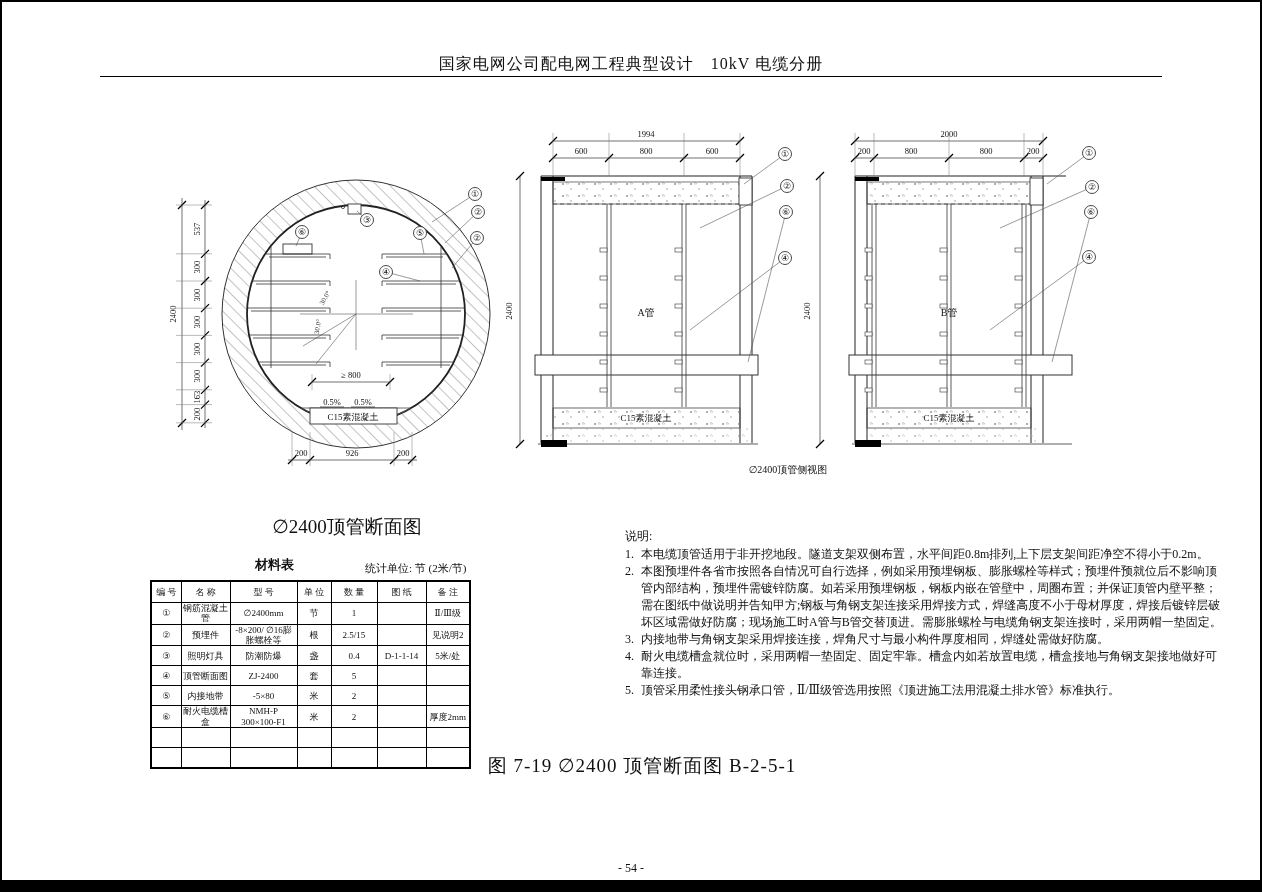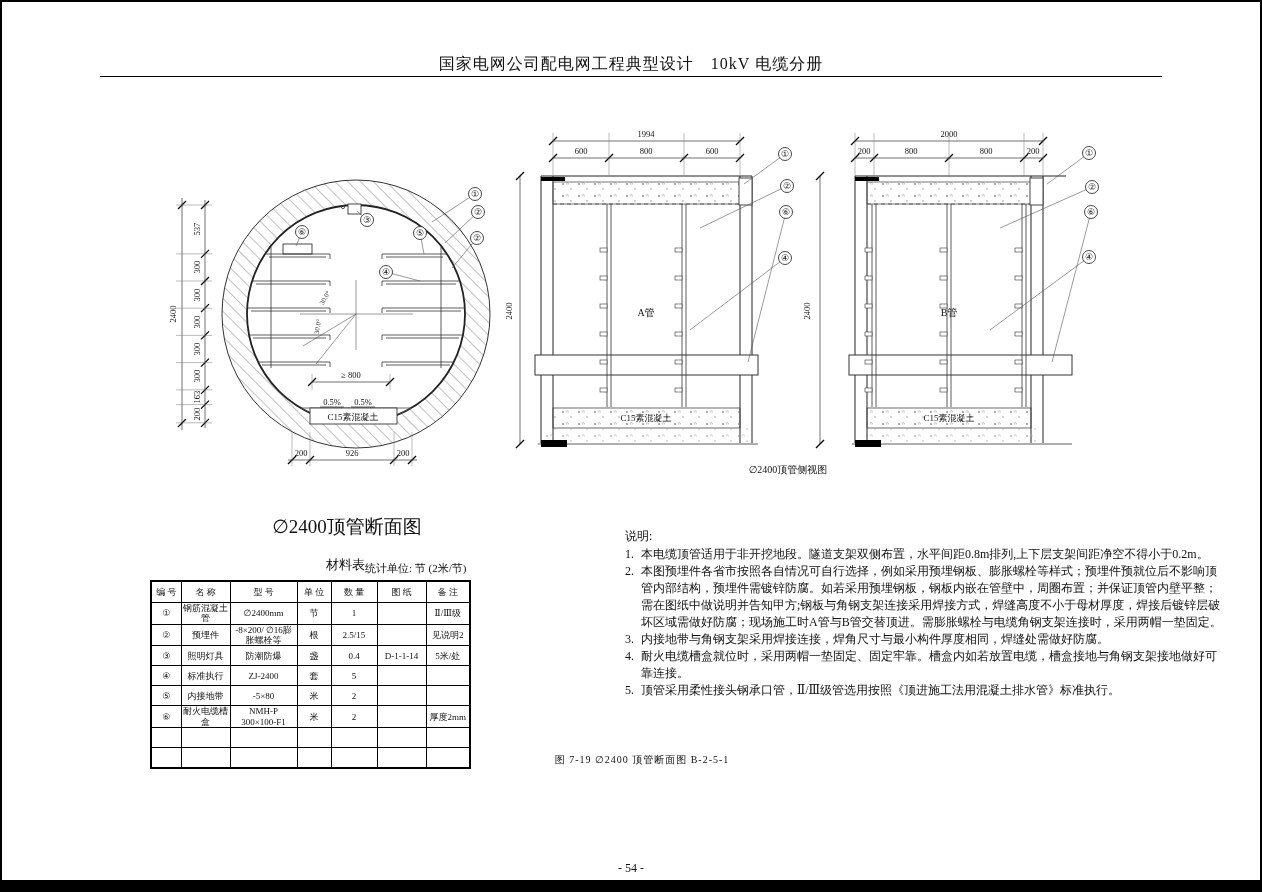--- a/index.html
+++ b/index.html
@@ -10,34 +10,34 @@
   .header-title{top:52px;left:0;width:100%;text-align:center;font-size:16px;letter-spacing:1px;}
   .header-rule{top:74px;left:98px;width:1062px;border-top:1.5px solid #000;height:0;}
   svg{position:absolute;left:0;top:0;}
   svg text{fill:#111;font-family:"Liberation Serif","DejaVu Serif",serif;}
   .dim{font-size:8.5px;}
   .lbl{font-size:9px;}
   .big{font-size:10px;}
   .ang{font-size:7px;fill:#333;}
   .cs-caption{left:255px;top:512px;width:180px;text-align:center;font-size:19px;}
   .sv-caption{left:696px;top:461px;width:180px;text-align:center;font-size:10px;}
-  .mat-title{left:253px;top:554px;width:110px;text-align:right;font-size:13px;font-weight:normal;}
+  .mat-title{left:253px;top:554px;width:110px;text-align:left;font-size:13px;font-weight:bold;}
   .mat-unit{left:363px;top:559px;font-size:11px;}
   table.mat{position:absolute;left:148px;top:578px;border-collapse:collapse;border:2px solid #000;
             font-size:9px;table-layout:fixed;}
   table.mat th,table.mat td{border:1px solid #000;text-align:center;padding:0 1px;overflow:hidden;
             font-weight:normal;line-height:1.15;}
   table.mat th{height:20px;margin-top:20px;}
   table.mat td{height:19px;}
   .notes{left:623px;top:505px;width:600px;font-size:12px;line-height:17px;margin-top:21px;}
   .notes-title{margin-bottom:1px;}
   .note-row{display:flex;}
   .note-num{flex:none;width:16px;}
   .note-text{flex:1;}
-  .fig-caption{left:440px;top:751px;width:400px;text-align:center;font-size:10px;letter-spacing:1px;}
+  .fig-caption{left:440px;top:751px;width:400px;text-align:center;font-size:19px;letter-spacing:1px;}
   .page-num{left:0;top:818px;width:100%;text-align:center;font-size:12px;margin-top:41px;}
 </style>
 </head>
 <body>
 
 <div class="page">
 
   <div class="abs header-title">国家电网公司配电网工程典型设计　10kV 电缆分册</div>
   <div class="abs header-rule"></div>
 
@@ -379,21 +379,21 @@
           <td>③</td>
           <td>照明灯具</td>
           <td>防潮防爆</td>
           <td>盏</td>
           <td>0.4</td>
           <td>D-1-1-14</td>
           <td>5米/处</td>
         </tr>
         <tr>
           <td>④</td>
-          <td>标准执行</td>
+          <td>顶管断面图</td>
           <td>ZJ-2400</td>
           <td>套</td>
           <td>5</td>
           <td></td>
           <td></td>
         </tr>
         <tr>
           <td>⑤</td>
           <td>内接地带</td>
           <td>-5×80</td>

